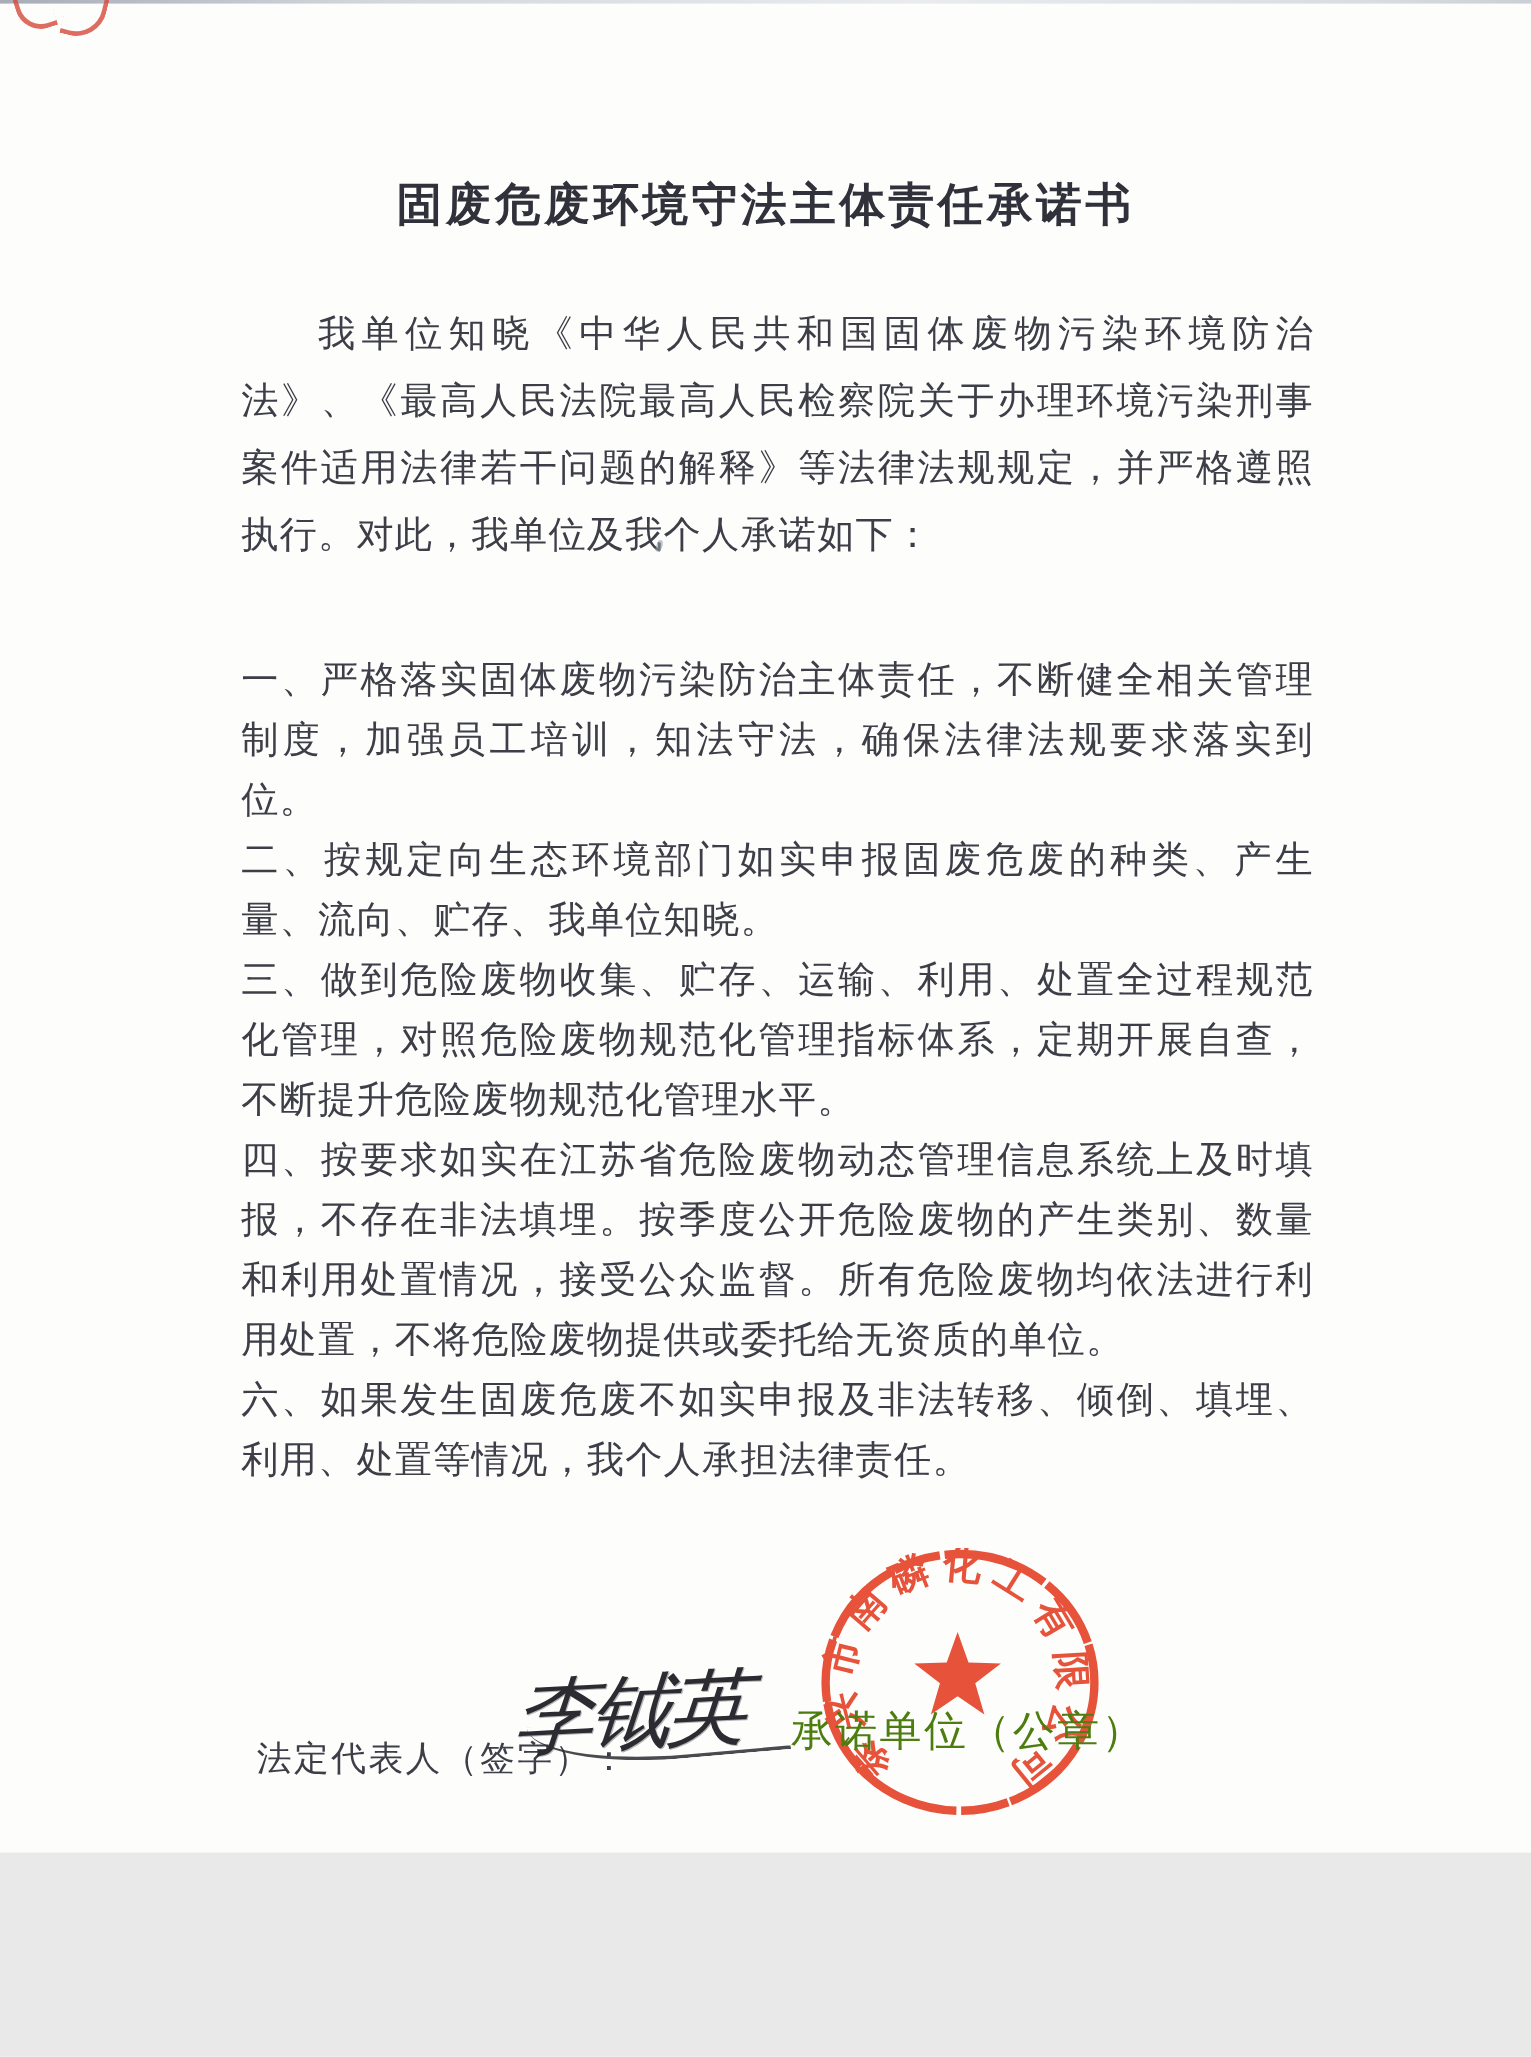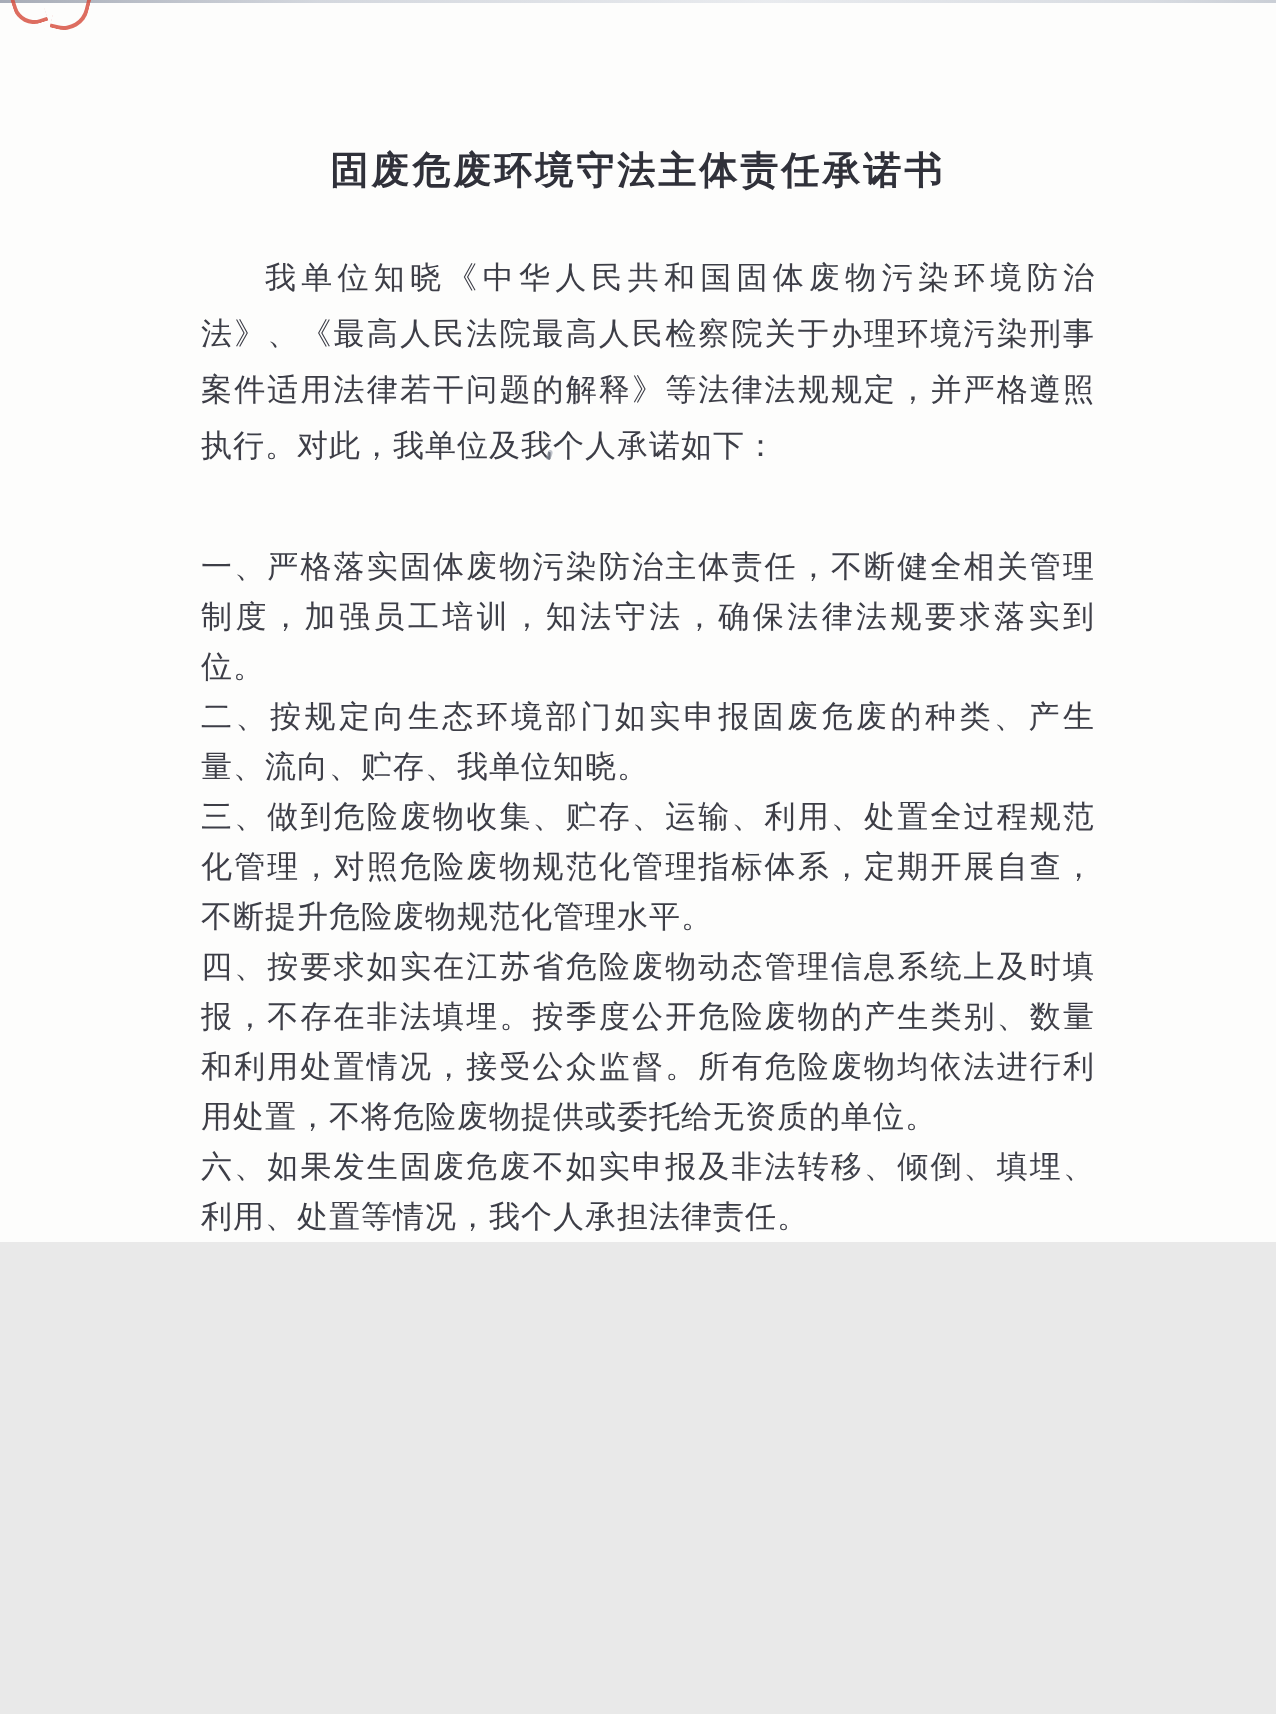--- a/index.html
+++ b/index.html
@@ -1,18 +1,18 @@
 <!DOCTYPE html>
 <html><head>
 <meta charset="utf-8">
 <style>
   html,body { margin:0; padding:0; background:#e9e9e9; }
   .page {
     position:relative;
-    width:1276px; height:1242px;
+    width:1276px; height:1544px;
     margin:0 auto;
     background:#fdfdfc;
     overflow:hidden;
     font-family:"Liberation Serif","DejaVu Serif",serif;
     color:#3d3e47;
   }
   
   .scan-edge-top {
     position:absolute; top:0; left:0; width:100%; height:3px;
     background:linear-gradient(90deg,#8a91a0,#c6cbd4 25%,#e2e5ea 60%,#ccd1d9 90%,#b9bfc9);

